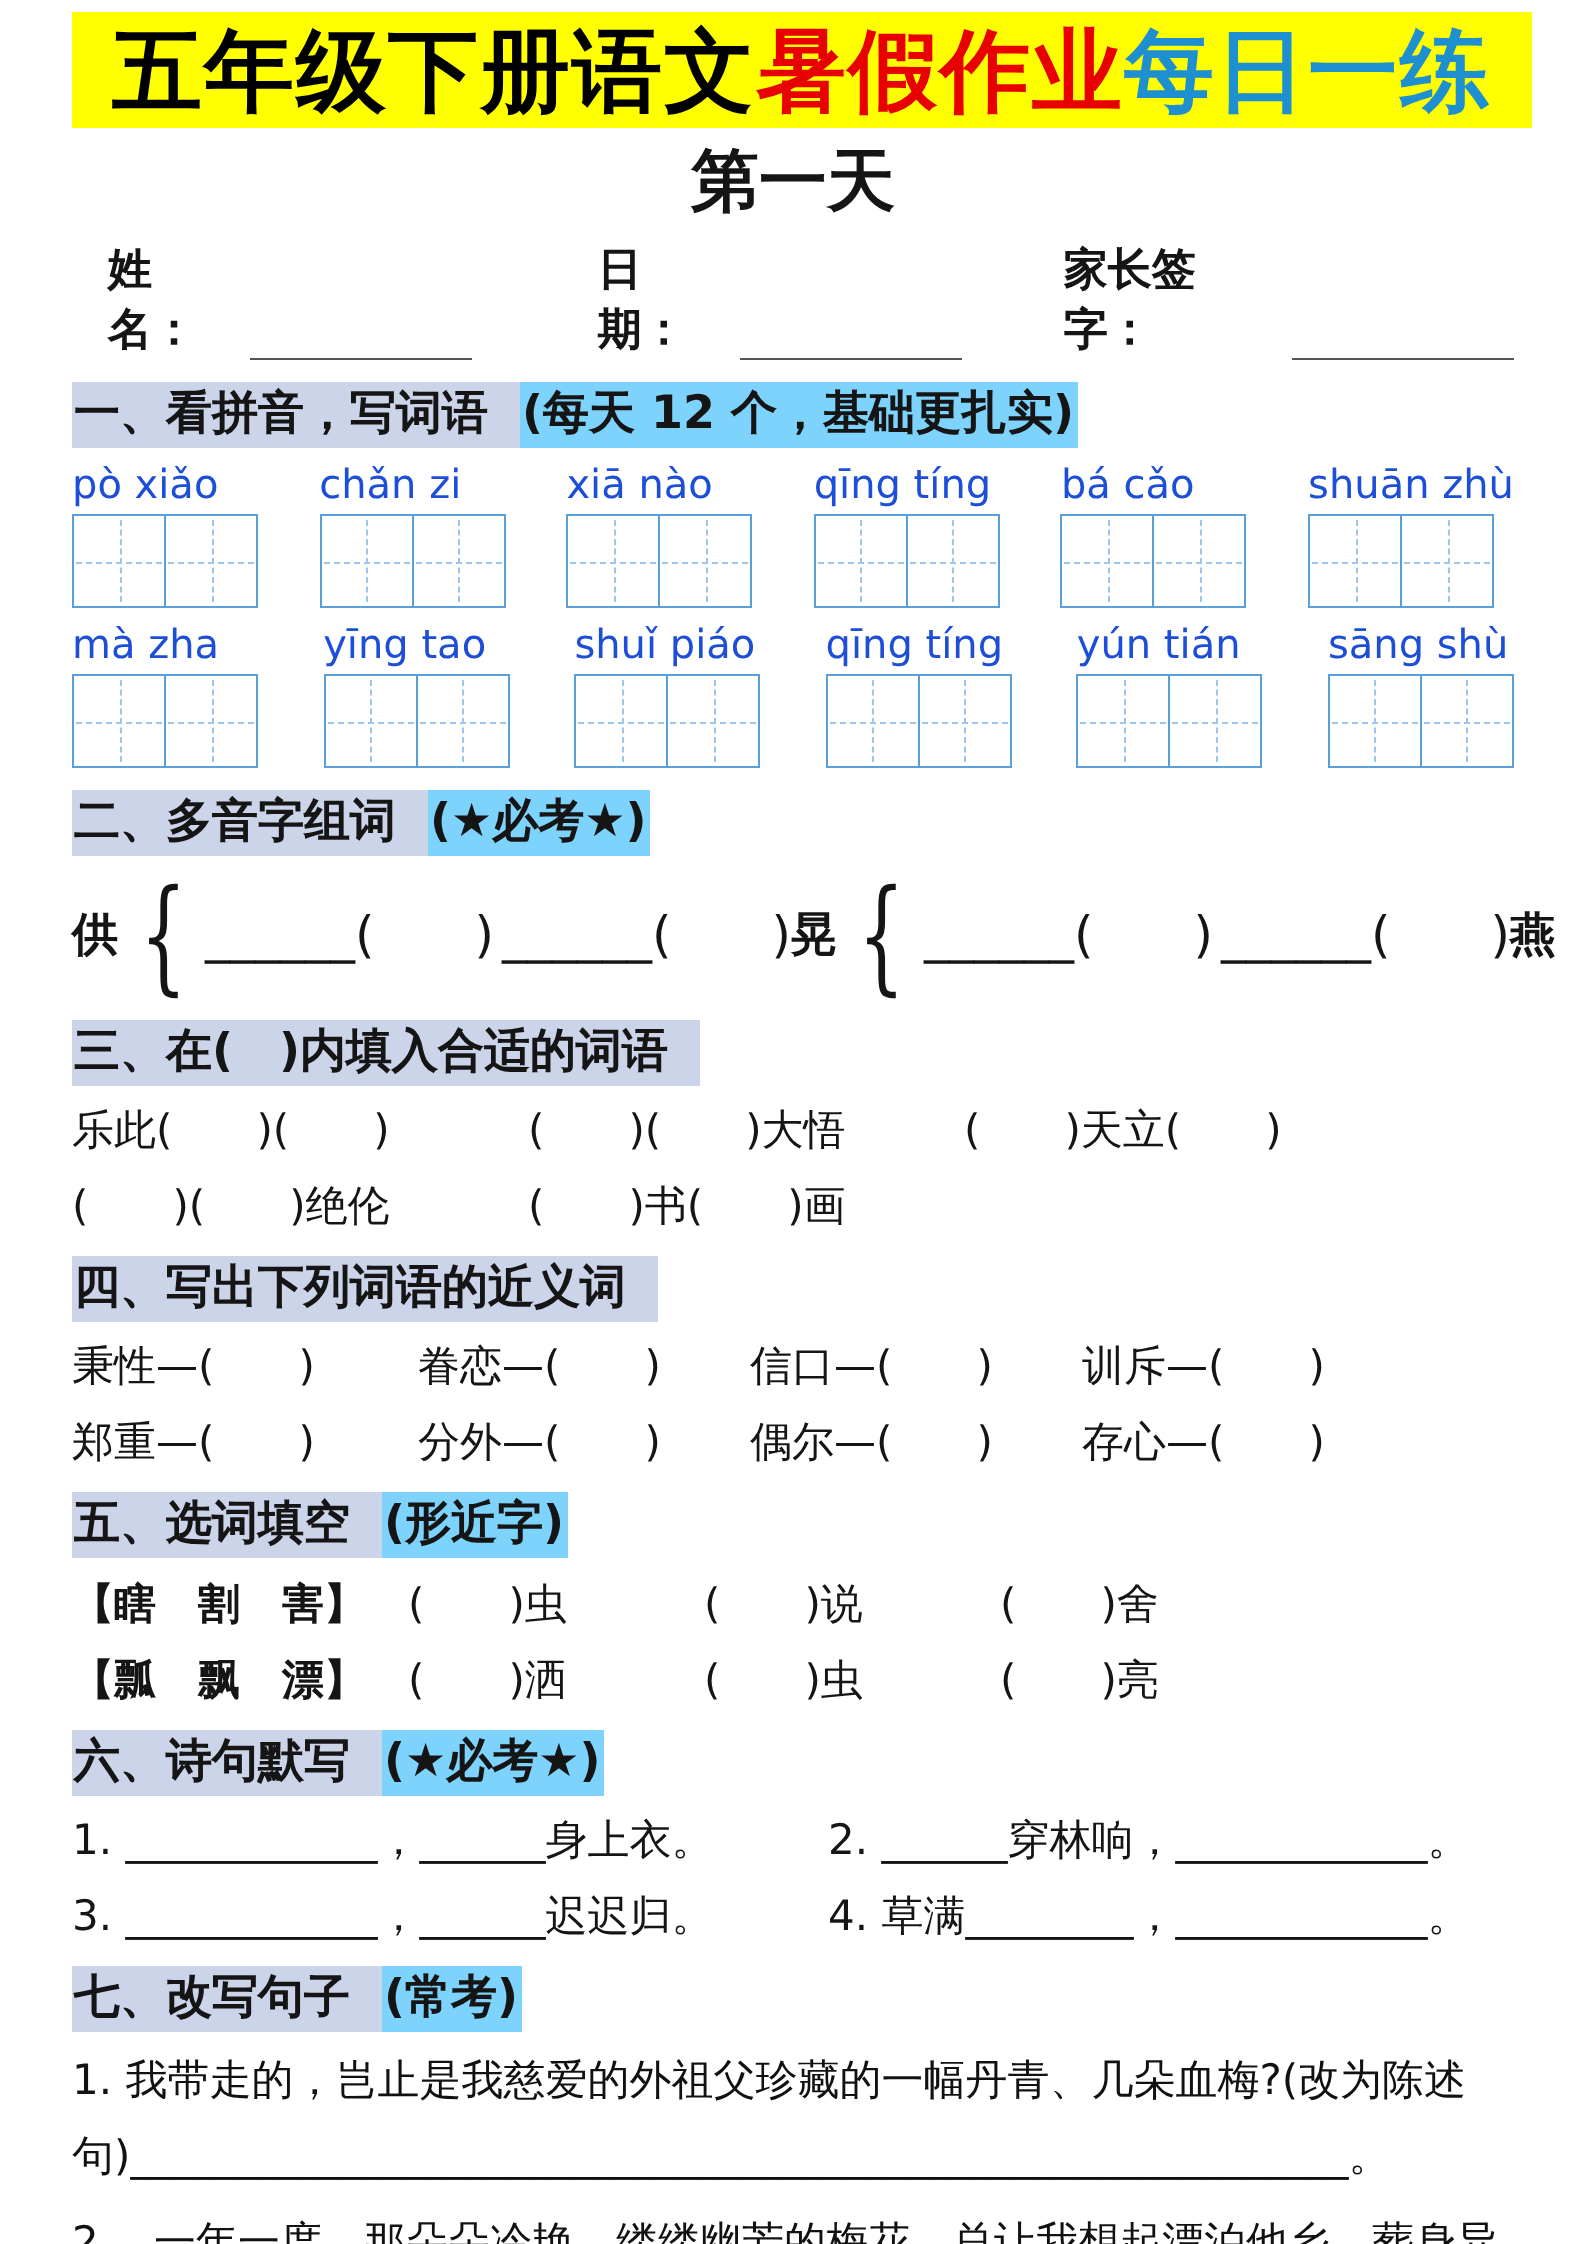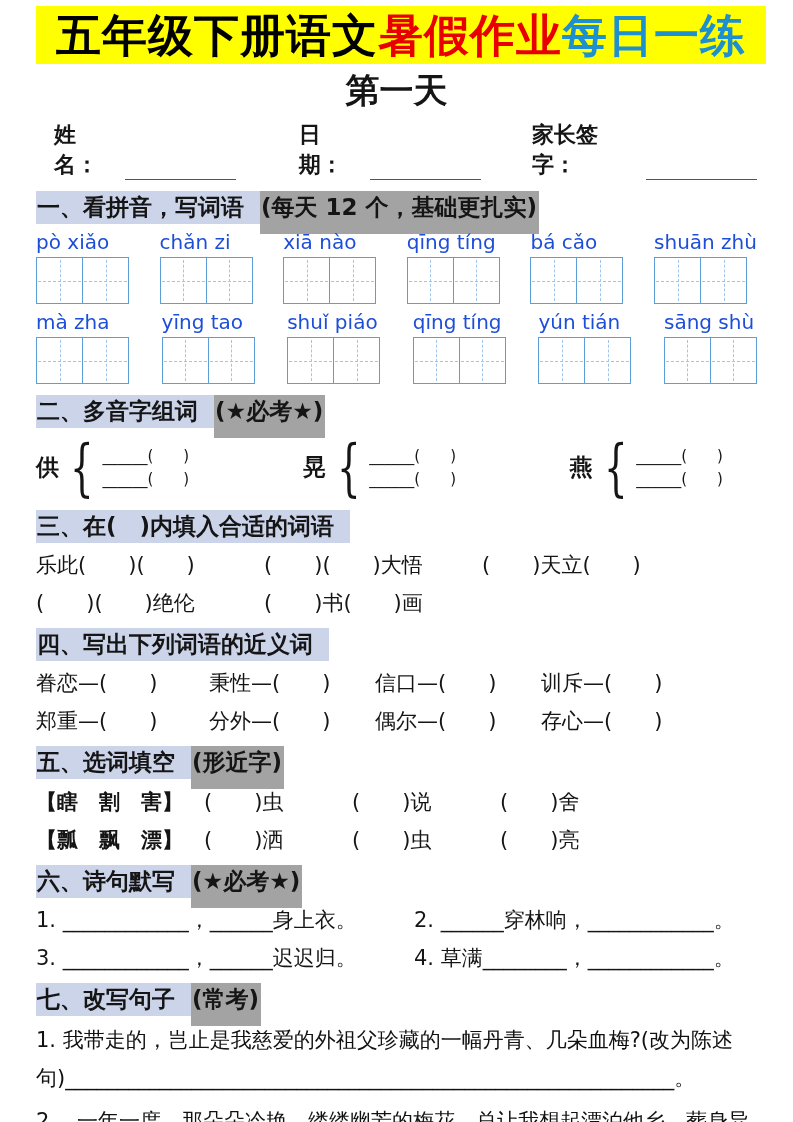--- a/index.html
+++ b/index.html
@@ -20,41 +20,41 @@
 
   
   .info{display:flex;align-items:flex-end;font-size:22px;padding-left:18px;margin:6px 0 2px;}
   .info .lbl{font-weight:700;}
   .bl{display:inline-block;border-bottom:1.6px solid #555;height:20px;width:112px;margin-left:6px;}
   .info .gap1{width:64px;} .info .gap2{width:52px;}
 
   
   .sh{font-size:23px;font-weight:700;margin-top:11px;line-height:1.45;}
   .hb{background:#ccd4ea;padding:3px 16px 4px 1px;}
-  .hp{background:#a3a3a3;padding:3px 2px 14px 1px;}
+  .hp{background:#7dd3fc;padding:3px 2px 4px 1px;}
 
   
   .s1row{display:flex;justify-content:space-between;margin-top:6px;}
   .s1col{display:flex;flex-direction:column;gap:3px;}
   .py{font-size:20px;white-space:nowrap;color:#1d4ed8;}
   .tzpair{display:flex;width:max-content;border:1.7px solid #5b9fd8;}
   .tzcell{width:45px;height:45px;position:relative;}
   .tzcell+.tzcell{border-left:1.7px solid #5b9fd8;}
   .tzcell::before{content:"";position:absolute;left:50%;top:2px;bottom:2px;
                   border-left:1.4px dashed #9ec6ec;}
   .tzcell::after{content:"";position:absolute;top:50%;left:1px;right:1px;
                  border-top:1.4px dashed #9ec6ec;}
 
   
   .s2row{display:flex;justify-content:space-between;padding-right:34px;margin:8px 0 2px;}
   .poly{display:flex;align-items:center;}
   .pchar{font-size:23px;font-weight:600;}
   .pbrace{font-size:62px;font-weight:100;line-height:1;margin:0 1px 0 3px;
           transform:scaleX(0.6);font-family:"DejaVu Serif",serif;}
-  .plines{display:flex;flex-direction:column;gap:4px;font-size:15px;white-space:nowrap;}
+  .plines{display:flex;flex-direction:row;gap:4px;font-size:25px;white-space:nowrap;}
 
   
   .grid{font-size:21px;margin:8px 0 2px;row-gap:10px;display:grid;white-space:nowrap;}
   .g3{grid-template-columns:228px 218px auto;}
   .g4{grid-template-columns:173px 166px 166px auto;}
   .g5{grid-template-columns:168px 148px 148px auto;}
   .g6{grid-template-columns:378px auto;}
   .g5 .bracket{font-weight:600;}
 
   
@@ -209,22 +209,22 @@
   <div class="grid g3">
     <span>乐此(　　)(　　)</span>
     <span>(　　)(　　)大悟</span>
     <span>(　　)天立(　　)</span>
     <span>(　　)(　　)绝伦</span>
     <span>(　　)书(　　)画</span>
   </div>
 
   <div class="sh"><span class="hb">四、写出下列词语的近义词</span></div>
   <div class="grid g4">
+    <span>秉性—(　　)</span>
     <span>眷恋—(　　)</span>
-    <span>秉性—(　　)</span>
     <span>信口—(　　)</span>
     <span>训斥—(　　)</span>
     <span>郑重—(　　)</span>
     <span>分外—(　　)</span>
     <span>偶尔—(　　)</span>
     <span>存心—(　　)</span>
   </div>
 
   <div class="sh"><span class="hb">五、选词填空</span><span class="hp">(形近字)</span></div>
   <div class="grid g5">

